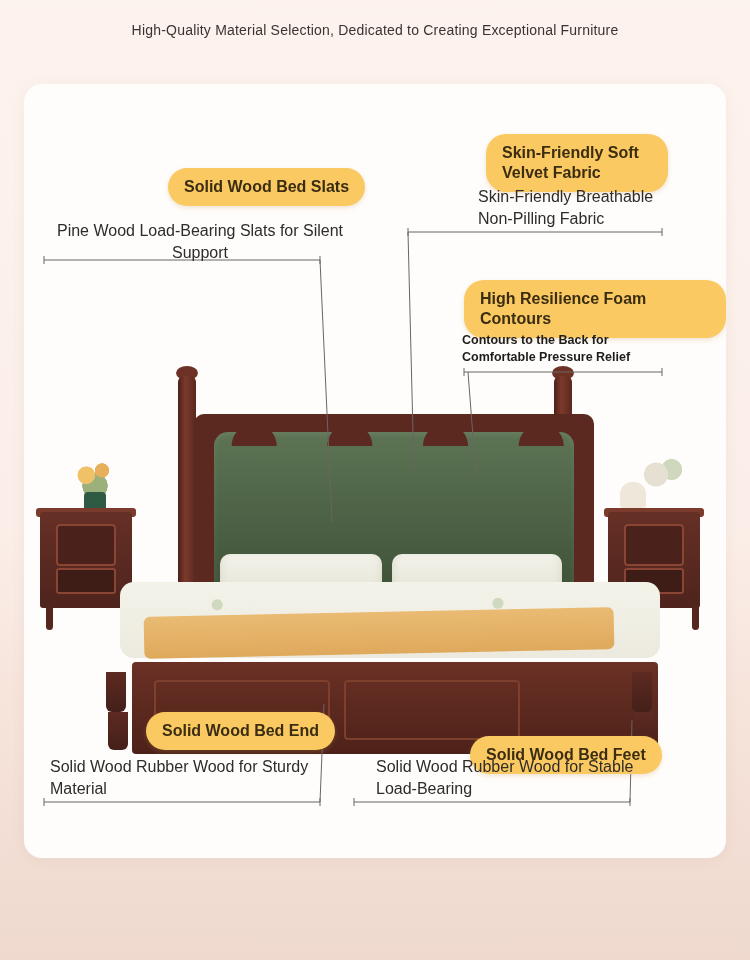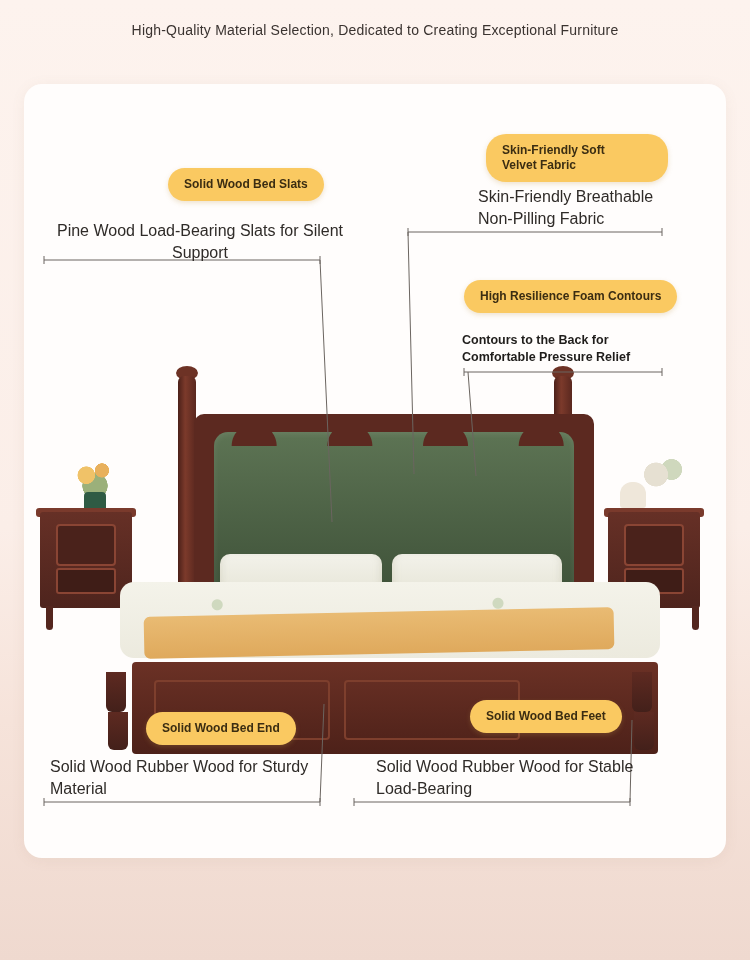--- a/index.html
+++ b/index.html
@@ -226,21 +226,21 @@
     height: 38px;
     background: linear-gradient(180deg,#5e2a21,#43201a);
     border-radius: 0 0 6px 6px;
   }
 
   
   .pill {
     position: absolute;
     background: #fac961;
     color: #3b2d12;
-    font-size: 12px;
+    font-size: 16px;
     font-weight: bold;
     border-radius: 20px;
     padding: 9px 16px;
     line-height: 1.25;
     box-shadow: 0 2px 5px rgba(190,150,70,.25);
     white-space: pre-line;
   }
   .caption {
     position: absolute;
     font-size: 16px;
@@ -353,18 +353,18 @@
 Non-Pilling Fabric</div>
 
     <div class="pill" style="left:440px; top:196px;">High Resilience Foam Contours</div>
     <div class="caption strong" style="left:438px; top:248px; width:230px;">Contours to the Back for
 Comfortable Pressure Relief</div>
 
     <div class="pill" style="left:122px; top:628px;">Solid Wood Bed End</div>
     <div class="caption" style="left:26px; top:672px; width:280px;">Solid Wood Rubber Wood for Sturdy
 Material</div>
 
-    <div class="pill" style="left:446px; top:616px;text-align:right;">Solid Wood Bed Feet</div>
+    <div class="pill" style="left:446px; top:652px;text-align:right;">Solid Wood Bed Feet</div>
     <div class="caption" style="left:352px; top:672px; width:280px;">Solid Wood Rubber Wood for Stable
 Load-Bearing</div>
 
   </div>
 </div>
 
 </body></html>

